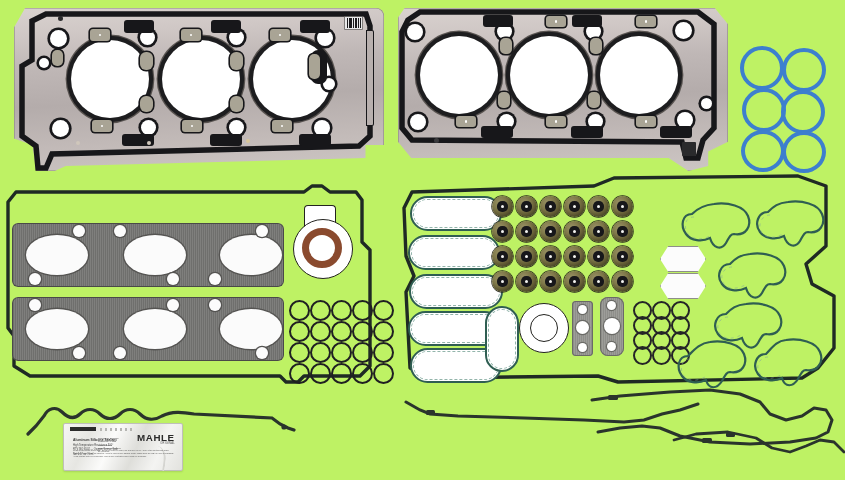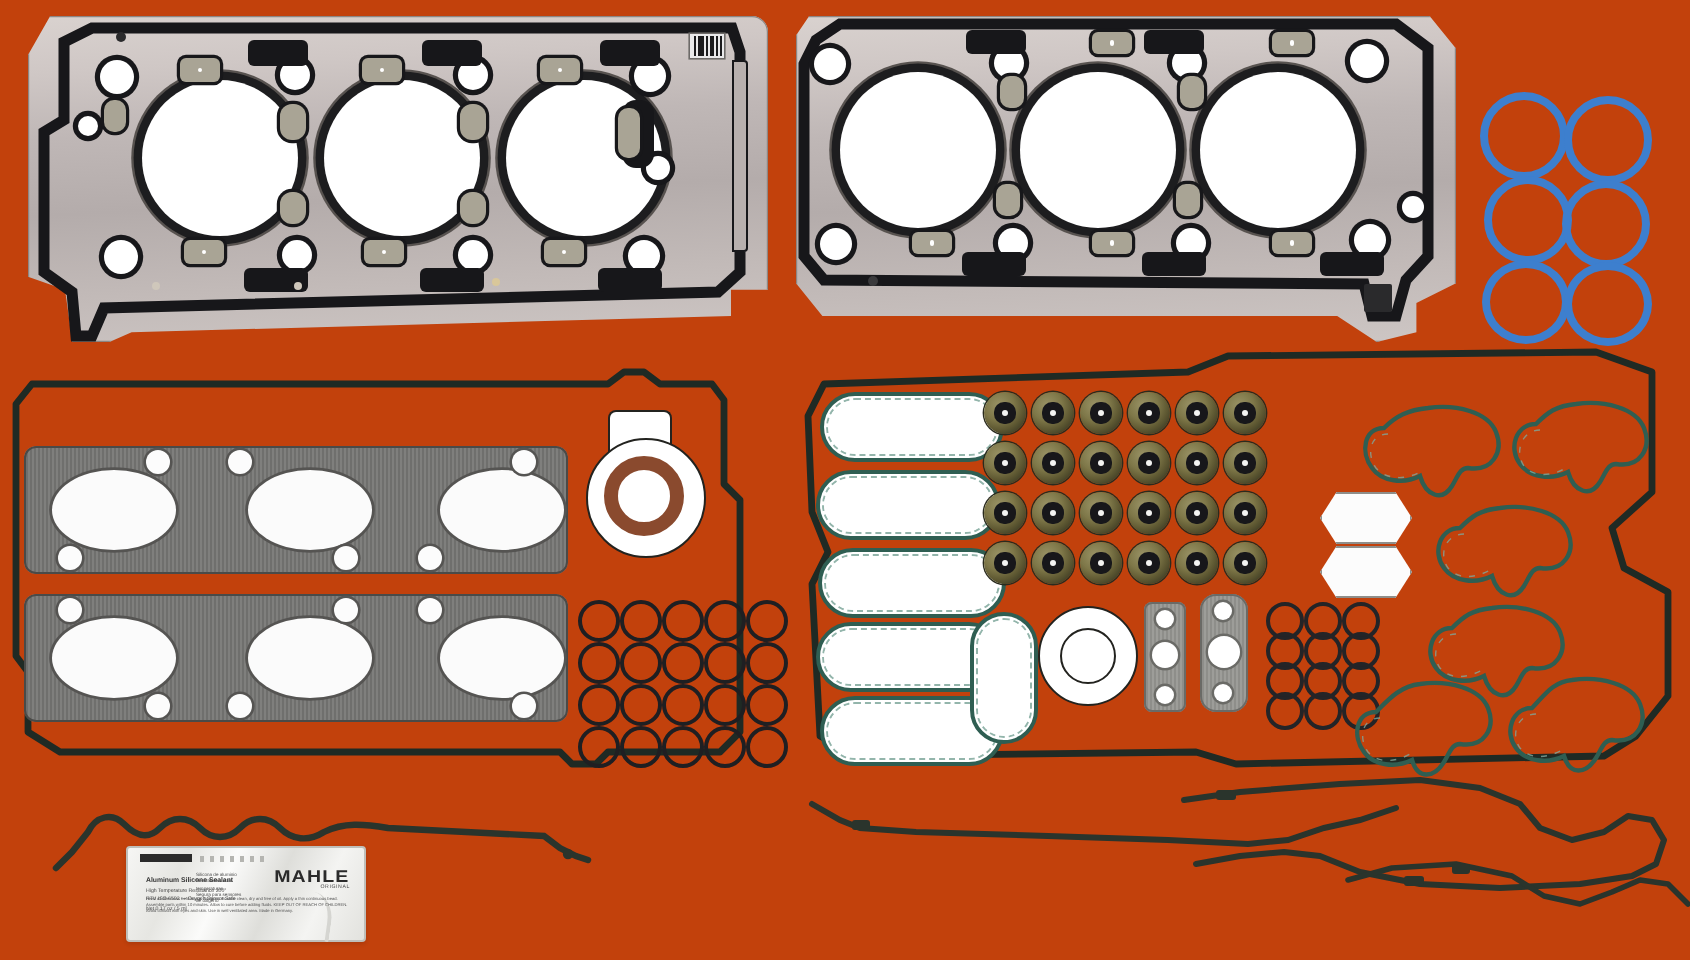--- a/index.html
+++ b/index.html
@@ -1,19 +1,19 @@
 <!DOCTYPE html>
 <html><head>
 <meta charset="utf-8">
 <title>MAHLE Engine Cylinder Head Gasket Set</title>
 <style>
   html,body{margin:0;padding:0;background:#ffffff;}
   body{width:845px;height:480px;overflow:hidden;
        font-family:"Liberation Sans","DejaVu Sans",sans-serif;}
-  #stage{position:relative;width:845px;height:480px;background:#c2410c;}
+  #stage{position:relative;width:845px;height:480px;background:#bef264;}
   .abs{position:absolute;}
 
   
   .headgasket{position:absolute;}
   .hg-body{position:absolute;inset:0;
     background:
       linear-gradient(177deg,#d9d2cf 0%,#cfc7c5 16%,#bfb7b6 34%,#b4acab 55%,#c2bab8 78%,#cdc6c4 100%);
     border-radius:5px 8px 10px 6px;
     box-shadow:0 0 0 0.6px #8d8683 inset;}
   .hg-ring{position:absolute;border-radius:50%;

